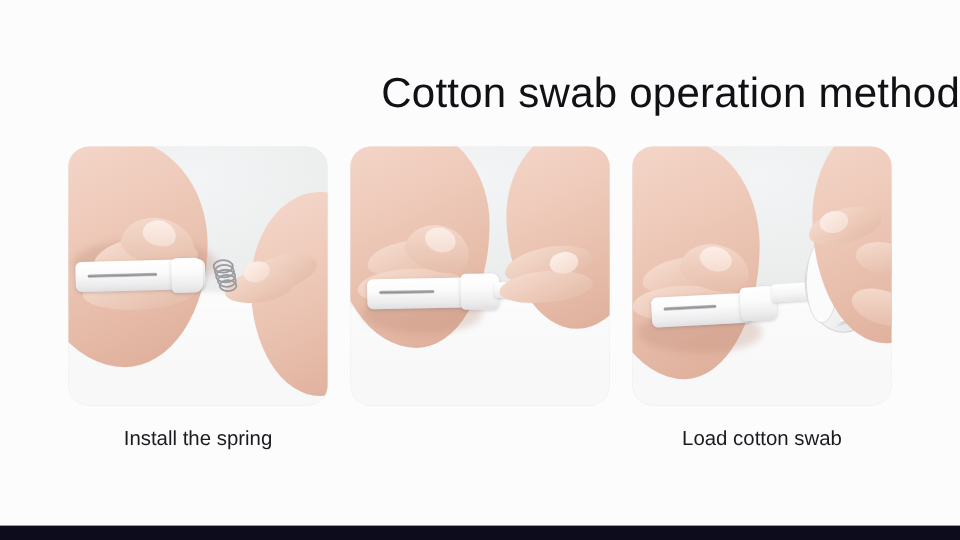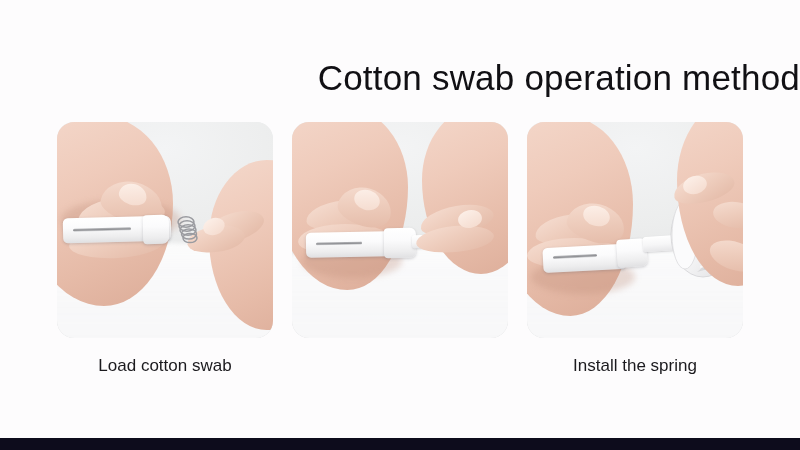--- a/index.html
+++ b/index.html
@@ -274,19 +274,19 @@
       <div class="hand" style="left:150px; top:-24px; width:122px; height:188px; border-radius:50% 50% 50% 50% / 44% 40% 60% 56%;"></div>
       <div class="finger" style="left:146px; top:52px; width:62px; height:28px; border-radius:52% 48% 50% 50% / 58% 54% 46% 42%; transform:rotate(-14deg);"></div>
       <div class="finger" style="left:186px; top:80px; width:46px; height:26px; border-radius:50%; transform:rotate(8deg);"></div>
       <div class="finger" style="left:182px; top:120px; width:52px; height:28px; border-radius:50%; transform:rotate(18deg);"></div>
       <div class="nail" style="left:156px; top:54px; width:24px; height:18px; border-radius:50%; transform:rotate(-14deg);"></div>
     </div>
 
   </div>
 
   <div id="captions">
+    <div class="caption">Install the spring</div>
     <div class="caption">Load cotton swab</div>
-    <div class="caption">Install the spring</div>
   </div>
 
   <div id="bottom-bar"></div>
 
 </div>
 
 </body></html>

